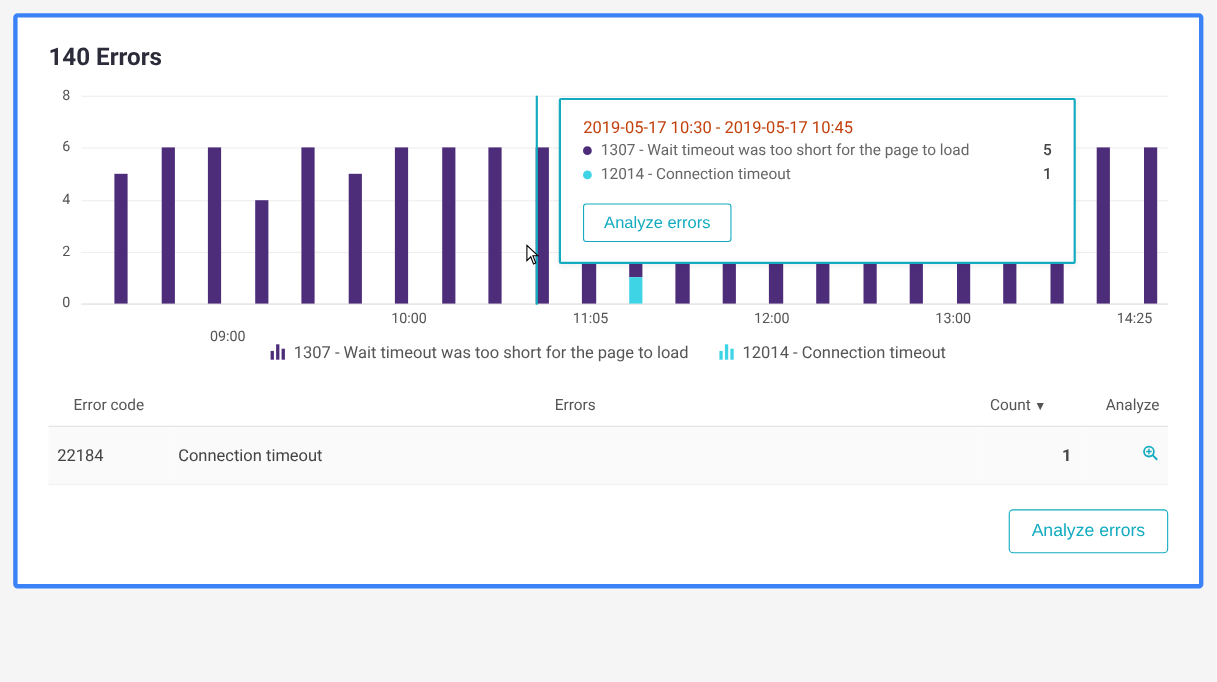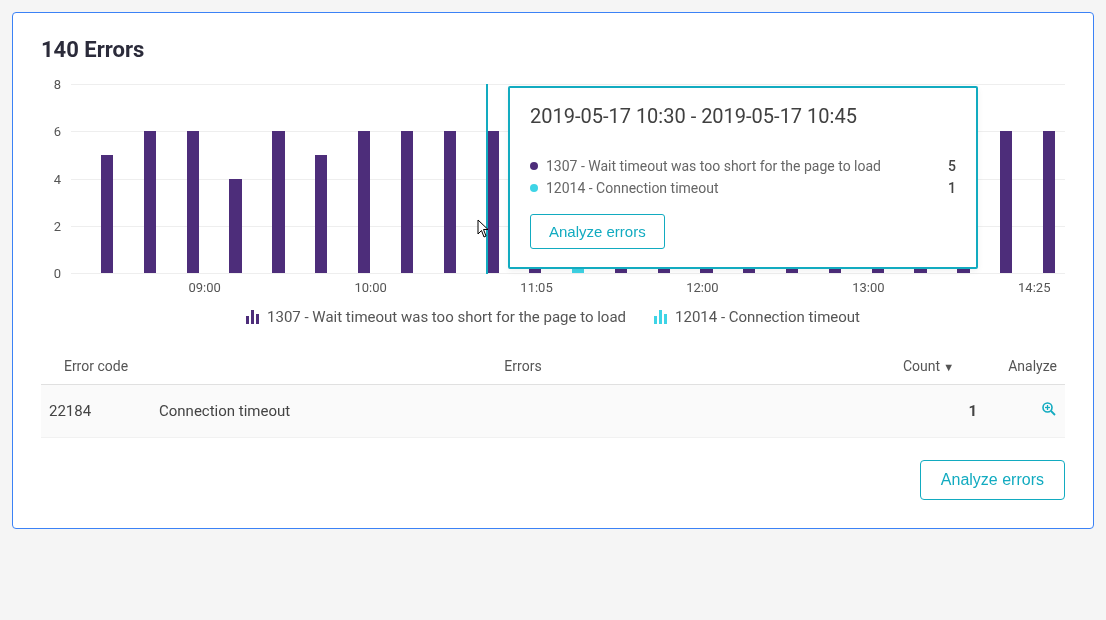--- a/index.html
+++ b/index.html
@@ -4,21 +4,21 @@
 <style>
   * { box-sizing: border-box; margin: 0; padding: 0; }
   body {
     font-family: -apple-system, BlinkMacSystemFont, "Segoe UI", Roboto, sans-serif;
     background: #f5f5f5;
     padding: 12px;
     color: #333;
   }
   .panel {
     background: #fff;
-    border: 1px solid #3b82f6;
+    border: 4px solid #3b82f6;
     border-radius: 4px;
     padding: 24px 28px 28px 28px;
     width: 1082px;
     margin: 0 auto;
   }
   h1.page-title {
     font-size: 22px;
     font-weight: 700;
     color: #2b2b3a;
     margin-bottom: 22px;
@@ -86,21 +86,21 @@
     position: absolute;
     background: #fff;
     border: 2px solid #12abc0;
     border-radius: 2px;
     padding: 16px 20px 18px 20px;
     min-width: 470px;
     z-index: 5;
     box-shadow: 0 2px 6px rgba(0,0,0,0.06);
   }
   .tooltip-title {
-    font-size: 20px; color: #404040; margin-bottom: 30px;
+    font-size: 15px; color: #c2410c; margin-bottom: 4px;
   }
   .tt-row {
     display: flex; align-items: center; justify-content: space-between;
     font-size: 14px; color: #666; margin-bottom: 6px;
   }
   .tt-left { display: flex; align-items: center; gap: 8px; }
   .tt-dot { width: 8px; height: 8px; border-radius: 50%; flex-shrink: 0; }
   .tt-val { color: #444; font-weight: 500; margin-left: 16px; }
   .tt-btn {
     display: inline-block; margin-top: 12px;
@@ -230,21 +230,21 @@
             </div>
             <div class="bar-slot">
               <div class="seg seg-a" style="height: 75%; background: rgb(77, 45, 122);"></div>
             </div>
             <div class="bar-slot">
               <div class="seg seg-a" style="height: 75%; background: rgb(77, 45, 122);"></div>
             </div>
           </div>
       </div>
       <div class="x-axis" id="x-axis">
-          <div class="x-tick" style="left: 10.8696%;">09:00</div>
+          <div class="x-tick" style="left: 10.8696%; margin-top: 16px;">09:00</div>
           <div class="x-tick" style="left: 28.2609%;">10:00</div>
           <div class="x-tick" style="left: 45.6522%;">11:05</div>
           <div class="x-tick" style="left: 63.0435%;">12:00</div>
           <div class="x-tick" style="left: 80.4348%;">13:00</div>
           <div class="x-tick" style="left: 97.8261%;">14:25</div>
         </div>
     </div>
 
     <div class="hover-line" id="hover-line" style="left: 43.5%;"></div>
 

